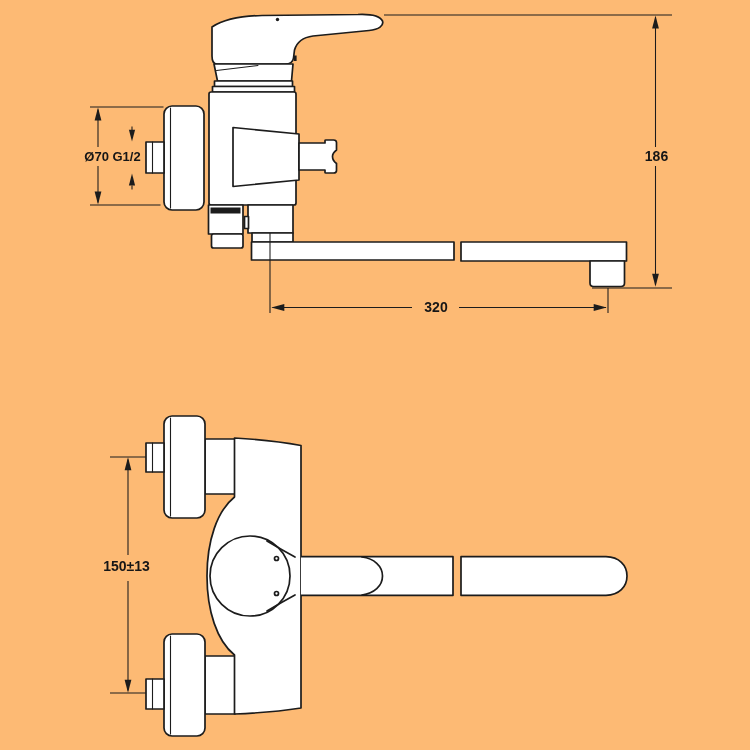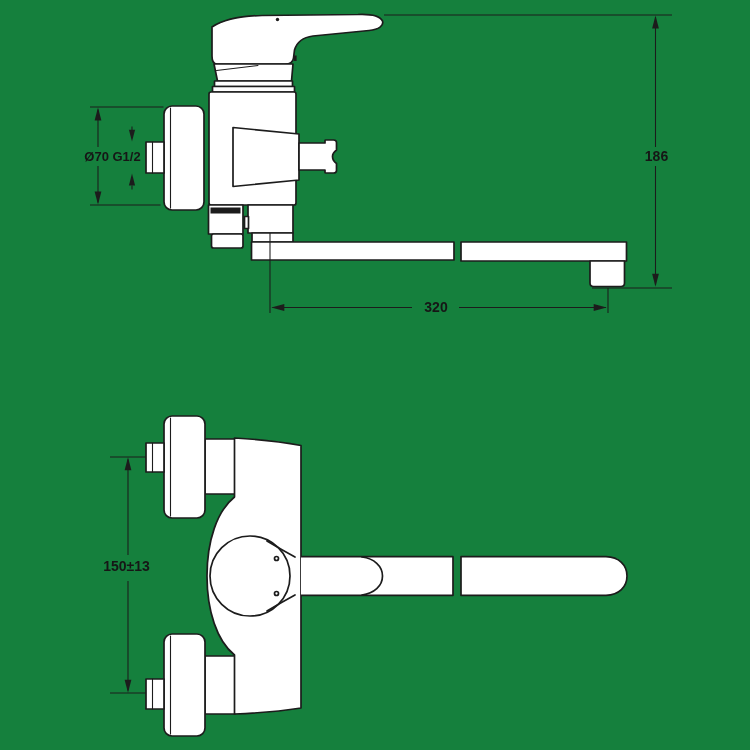--- a/index.html
+++ b/index.html
@@ -1,18 +1,18 @@
 <!DOCTYPE html>
 <html><head>
 <meta charset="utf-8">
 <style>
   html, body { margin: 0; padding: 0; background: #ffffff; }
   .stage {
     width: 750px; height: 750px; position: relative;
-    background: #15803d; overflow: hidden;
+    background: #fdba74; overflow: hidden;
   }
   svg { display: block; }
   .outline   { stroke: #1c1c1c; stroke-width: 1.7; fill: none; stroke-linejoin: round; stroke-linecap: round; }
   .outline-w { stroke: #1c1c1c; stroke-width: 1.7; fill: #ffffff; stroke-linejoin: round; }
   .detail    { stroke: #1c1c1c; stroke-width: 1.1; fill: none; stroke-linecap: round; }
   .solid     { fill: #1c1c1c; stroke: none; }
   .dimline   { stroke: #1c1c1c; stroke-width: 1.05; fill: none; }
   .arrow     { fill: #1c1c1c; stroke: none; }
   .dimtext   {
     font-family: "Liberation Sans", sans-serif;

